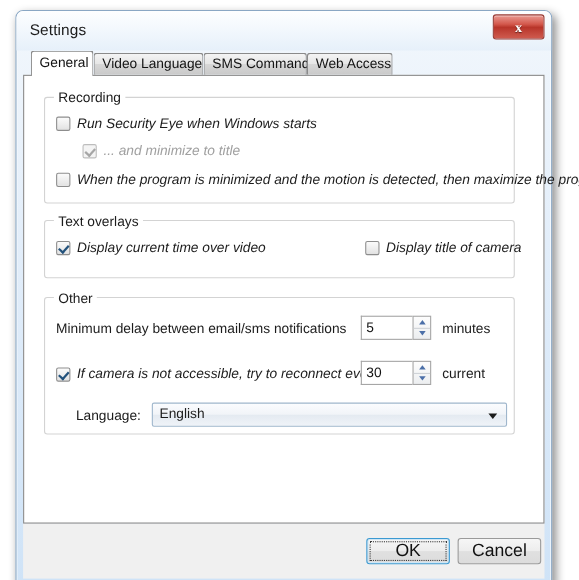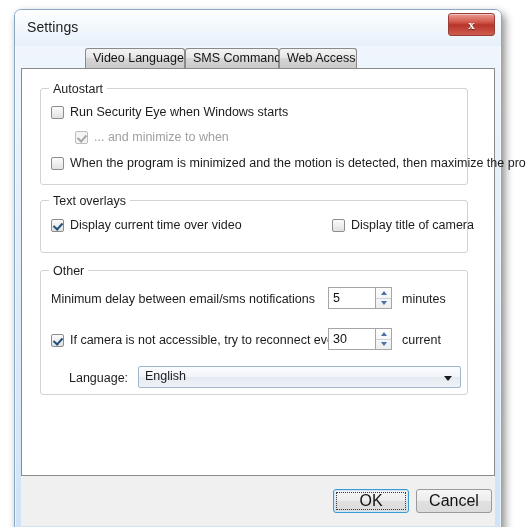--- a/index.html
+++ b/index.html
@@ -155,20 +155,21 @@
     color: #1c1c1c;
     white-space: nowrap;
   }
 
   
   .chk-row {
     position: absolute;
     display: flex;
     align-items: center;
     white-space: nowrap;
+    font-style: italic;
   }
   .cbox {
     width: 13px;
     height: 13px;
     box-sizing: border-box;
     border: 1px solid #8d8d8d;
     border-radius: 2px;
     background: linear-gradient(to bottom, #fbfbfb 0%, #efefef 50%, #e2e2e2 100%);
     position: relative;
     flex: 0 0 auto;
@@ -328,44 +329,47 @@
   <div id="titlebar">
     <div id="title-text">Settings</div>
     <div id="close-button">
       <div class="x-glyph">x</div>
     </div>
   </div>
 
   <div id="client-area">
 
     <div id="tabstrip">
+      <div class="tab active" style="left:7px; width:57px;">
+        <span>General</span>
+      </div>
       <div class="tab" style="left:64px; width:100px;">
         <span>Video Language</span>
       </div>
       <div class="tab" style="left:164px; width:94px;">
         <span>SMS Commands</span>
       </div>
       <div class="tab" style="left:258px; width:78px;">
         <span>Web Access</span>
       </div>
     </div>
 
     <div id="tab-panel">
 
       <div class="groupbox" style="left:18px; top:19px; width:428px; height:97px;">
-        <div class="group-title">Autostart</div>
+        <div class="group-title">Recording</div>
 
         <div class="chk-row" style="left:10px; top:16px;">
           <span class="cbox"></span>
           <span class="chk-label">Run Security Eye when Windows starts</span>
         </div>
 
         <div class="chk-row" style="left:34px; top:41px;">
           <span class="cbox checked disabled"></span>
-          <span class="chk-label disabled">... and minimize to when</span>
+          <span class="chk-label disabled">... and minimize to title</span>
         </div>
 
         <div class="chk-row" style="left:10px; top:67px;">
           <span class="cbox"></span>
           <span class="chk-label">When the program is minimized and the motion is detected, then maximize the program</span>
         </div>
       </div>
 
       <div class="groupbox" style="left:18px; top:131px; width:428px; height:53px;">
         <div class="group-title">Text overlays</div>

